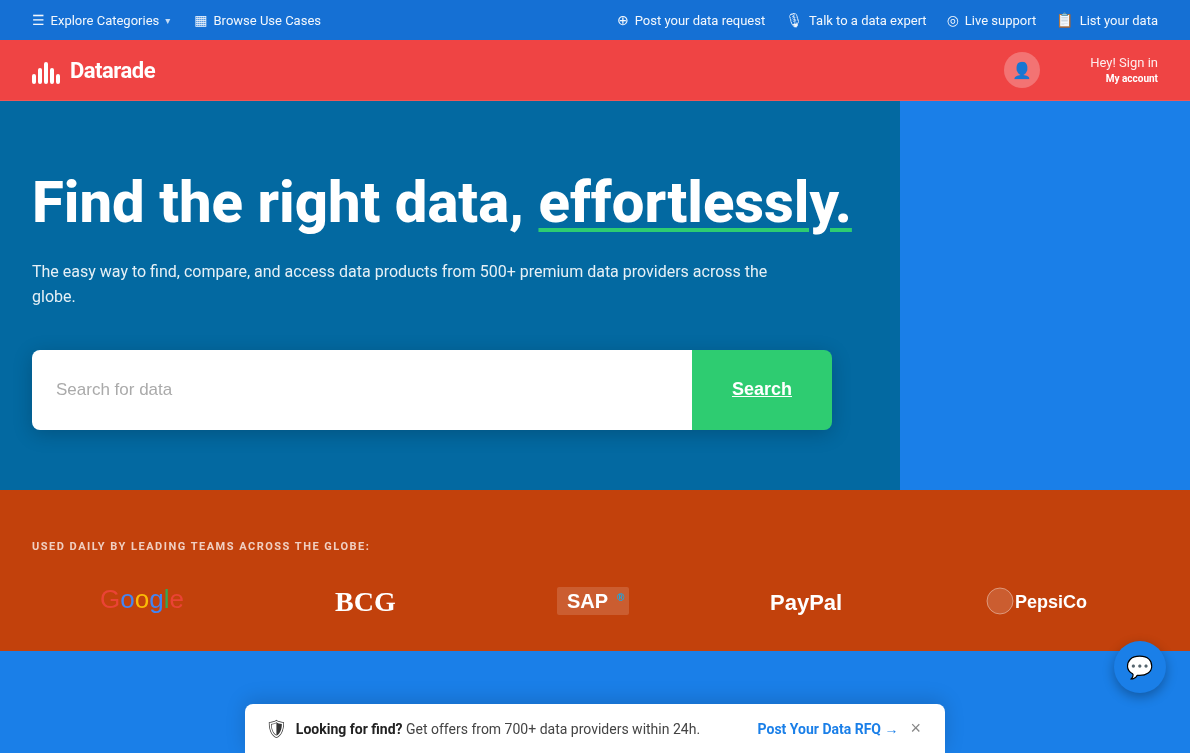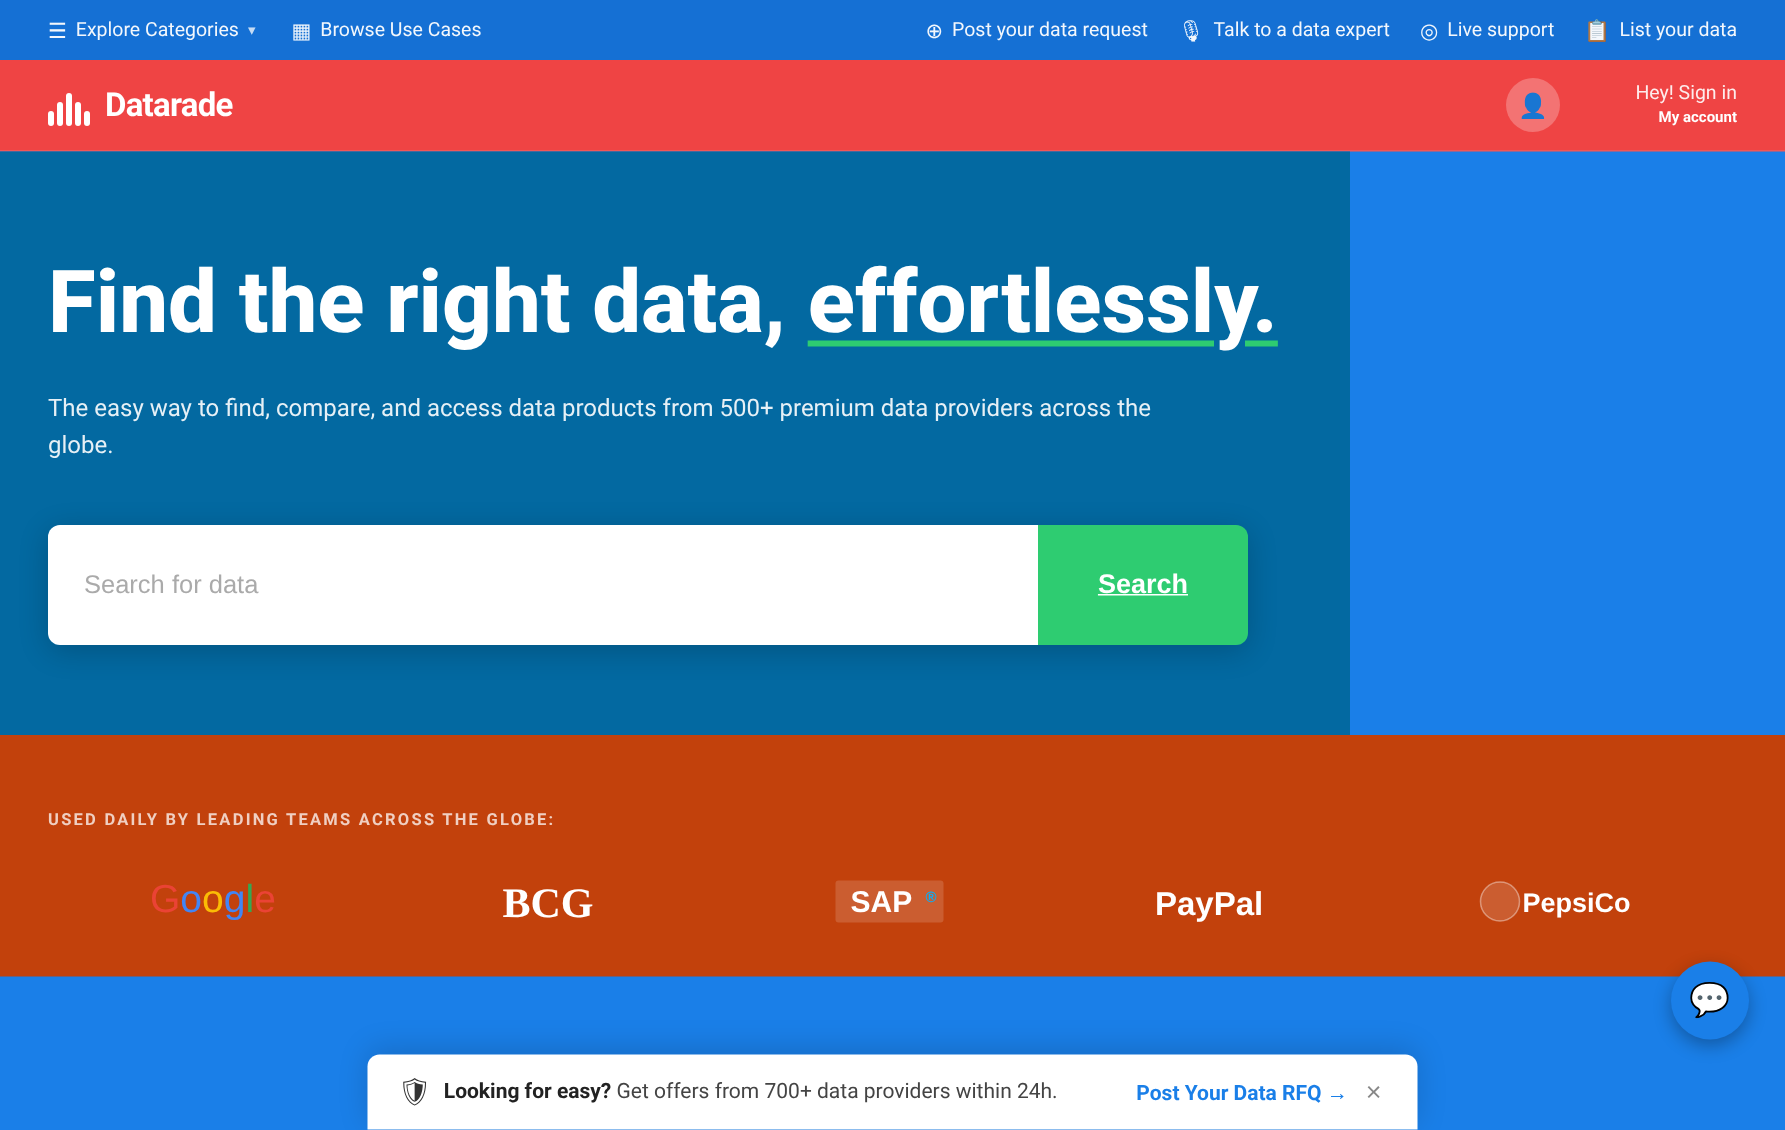--- a/index.html
+++ b/index.html
@@ -373,21 +373,21 @@
         <text x="30" y="27" font-family="Arial, sans-serif" font-size="18" font-weight="700" fill="white">PepsiCo</text>
       </svg>
     </div>
 
   </div>
 </div>
 
 <div class="notification-bar">
   <span class="notif-icon">🛡</span>
   <span class="notif-text">
-    <strong>Looking for easy?</strong><span> Get offers from 700+ data providers within 24h.</span>
+    <strong>Looking for find?</strong><span> Get offers from 700+ data providers within 24h.</span>
   </span>
   <a class="notif-link">Post Your Data RFQ →</a>
   <button class="notif-close">×</button>
 </div>
 
 <div class="chat-bubble">
   <span>💬</span>
 </div>
 
 </body></html>

